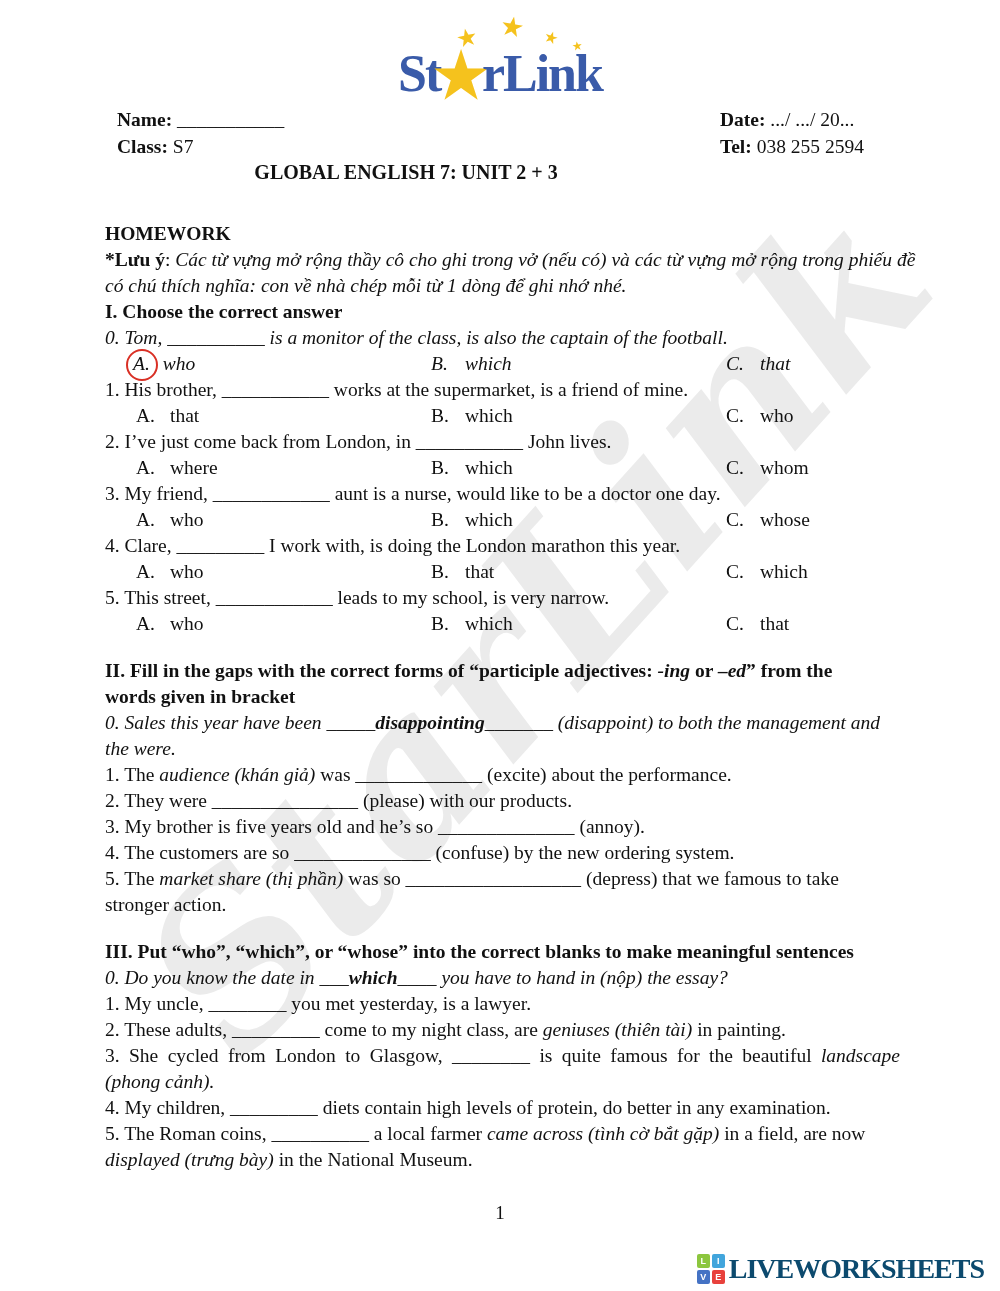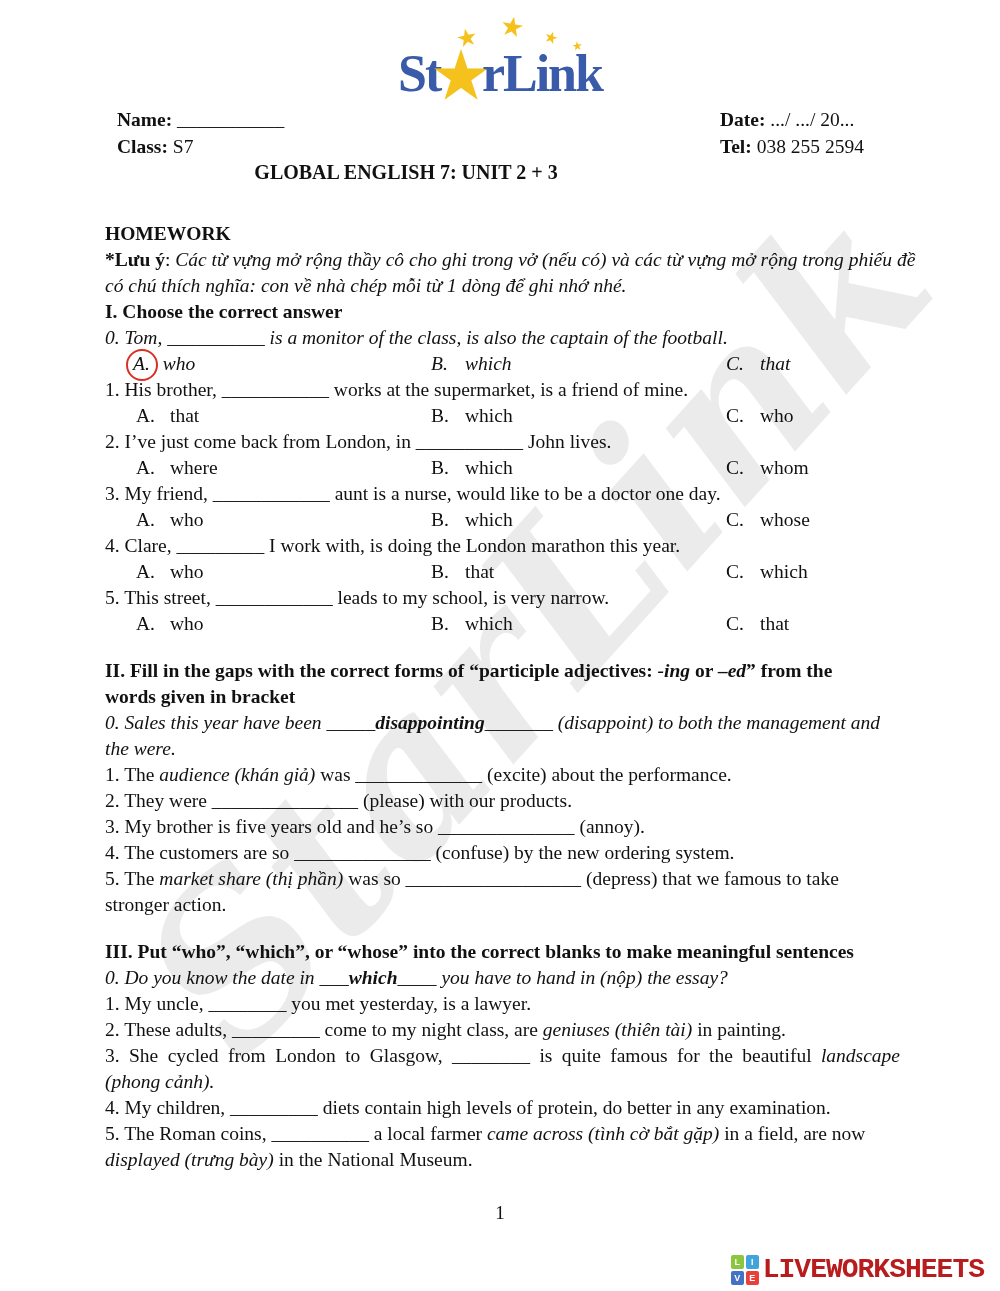--- a/index.html
+++ b/index.html
@@ -41,22 +41,22 @@
   .circ{display:inline-block;border:2px solid #d93025;border-radius:50%;
         padding:0 6px 2px 5px;margin:-3px 5px -3px -10px;}
   .circ .letter{min-width:0;}
   
   .pagenum{position:absolute;top:1202px;left:0;width:1000px;text-align:center;font-size:19px;}
   .brand{position:absolute;right:16px;bottom:6px;display:flex;align-items:center;gap:4px;z-index:1;}
   .lwicon{display:grid;grid-template-columns:13px 13px;grid-auto-rows:14px;gap:2px;}
   .sq{display:block;border-radius:2px;color:#fff;font-family:"Liberation Sans",sans-serif;
       font-weight:bold;font-size:9px;line-height:14px;text-align:center;}
   .sqL{background:#8cc63e;} .sqI{background:#41a5dc;} .sqV{background:#4472c4;} .sqE{background:#e8413c;}
-  .brandtext{font-family:Liberation Mono, monospace;font-weight:bold;font-size:28px;
-      color:#b91c1c;letter-spacing:-1px;}
+  .brandtext{font-family:Liberation Serif, serif;font-weight:bold;font-size:28px;
+      color:#0c4a6e;letter-spacing:-1px;}
 </style>
 </head>
 <body>
 
 <div class="page">
 
   <div class="watermark">StarLink</div>
 
   <div class="logo-wrap z">
     <span class="logo-inner">

